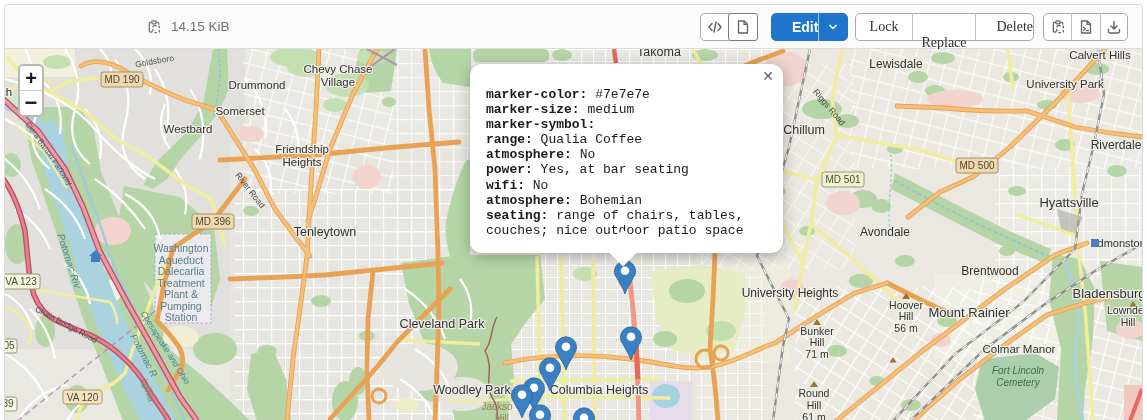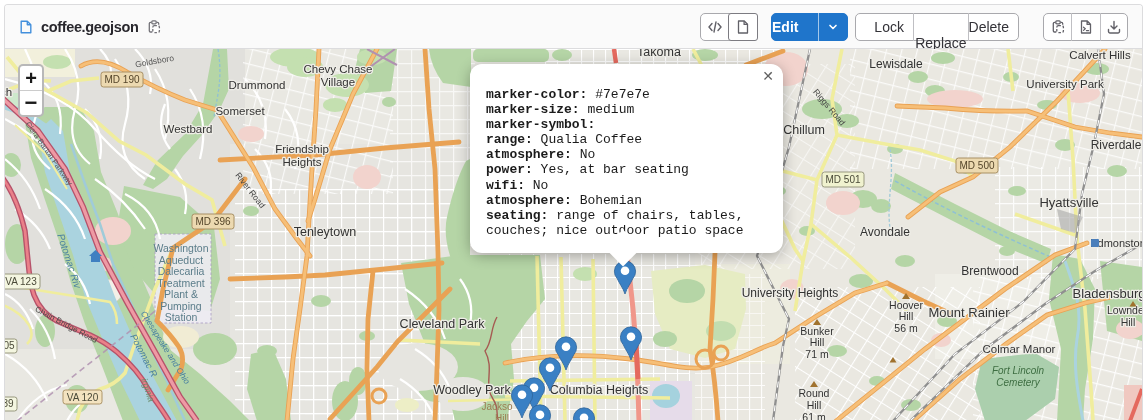--- a/index.html
+++ b/index.html
@@ -18,59 +18,53 @@
   #popup .x{position:absolute;right:9px;top:4px;font-size:14px;color:#5f5f5f;font-weight:400;}
   #ptail{position:absolute;left:605px;top:186px;width:26px;height:26px;background:#fff;transform:rotate(45deg);z-index:31;}
   #zoomctl{position:absolute;left:13px;top:15px;width:26px;height:53px;background:#fff;border:2px solid rgba(0,0,0,.28);border-radius:5px;z-index:20;box-sizing:border-box;}
   #zoomctl .zb{width:22px;height:24px;display:flex;align-items:center;justify-content:center;font-size:20px;font-weight:700;color:#1a1a1a;}
   #zoomctl .zb+.zb{border-top:1px solid #ccc;}
 </style>
 </head>
 <body>
 <div id="frame">
   <div id="hdr">
-    <div class="hl" id="fname">
-      <svg width="16" height="16" viewBox="0 0 16 16" style="margin-right:7px;">
-          <path fill="none" stroke="#428fdc" stroke-width="1.4" stroke-linejoin="round" d="M3.2 2.2 h6.1 l3.5 3.5 v8.1 h-9.6 z"></path>
-          <path fill="none" stroke="#428fdc" stroke-width="1.4" stroke-linejoin="round" d="M9.3 2.2 v3.5 h3.5"></path>
-        </svg>
-      coffee.geojson
-    </div>
     <div class="hl" style="left:141px;">
       <svg width="16" height="16" viewBox="0 0 16 16">
           <g fill="none" stroke="#737278" stroke-width="1.3">
             <path d="M10.8 3.4 h.7 a1.2 1.2 0 0 1 1.2 1.2 v1.2 M5.2 3.4 h-.7 a1.2 1.2 0 0 0 -1.2 1.2 v7.2 a1.2 1.2 0 0 0 1.2 1.2 h1.8"></path>
             <rect x="5.8" y="1.8" width="4.4" height="3" rx="1"></rect>
             <rect x="6.8" y="6.6" width="6.6" height="7" rx="1.6" stroke-dasharray="2.5 1.7" fill="#fff"></rect>
           </g>
         </svg>
     </div>
+    <div class="hl" id="fsize" style="left:166px;">14.15 KiB</div>
     <div class="btn seg" style="left:695px;width:58px;padding:0;">
       <div class="cell" style="width:28px;">
         <svg width="16" height="16" viewBox="0 0 16 16">
             <path fill="none" stroke="#626168" stroke-width="1.4" stroke-linecap="round" d="M5 4.5 2 8 l3 3.5 M11 4.5 14 8 l-3 3.5 M9 3 7 13"></path>
           </svg>
       </div>
       <div class="cell" style="width:28px;border:1px solid #7c7b81;border-radius:3px;margin:-1px;background:#fff;box-shadow:inset 0 0 0 1px #fff;">
         <svg width="16" height="16" viewBox="0 0 16 16">
             <path fill="none" stroke="#626168" stroke-width="1.3" stroke-linejoin="round" d="M3.5 2 h5.8 l3.2 3.2 v8.8 h-9 z"></path>
             <path fill="none" stroke="#626168" stroke-width="1.3" stroke-linejoin="round" d="M9.1 2 v3.4 h3.4"></path>
           </svg>
       </div>
     </div>
     <div class="btn" style="left:766px;width:77px;background:#1f75cb;border-color:#1f75cb;color:#fff;padding:0;">
-      <div style="width:47px;text-align:left;font-weight:600;">Edit</div>
+      <div style="width:47px;text-align:right;font-weight:600;">Edit</div>
       <div style="width:1px;height:28px;background:rgba(255,255,255,.6);"></div>
       <div style="width:28px;display:flex;align-items:center;justify-content:center;">
         <svg width="12" height="12" viewBox="0 0 16 16">
             <path fill="none" stroke="#fff" stroke-width="2.2" stroke-linecap="round" stroke-linejoin="round" d="M4 6 l4 4 4-4"></path>
           </svg>
       </div>
     </div>
-    <div class="btn" style="left:850px;width:164px;padding:9px;">
+    <div class="btn" style="left:850px;width:179px;padding:0;font-family:Liberation Serif, serif;">
       <div style="width:56px;text-align:center;">Lock</div>
       <div style="width:1px;height:28px;background:#bfbfc3;"></div>
       <div style="width:62px;text-align:center;margin-top:32px;">Replace</div>
       <div style="width:1px;height:28px;background:#bfbfc3;"></div>
       <div style="flex:1;text-align:right;">Delete</div>
     </div>
     <div class="btn" style="left:1038px;width:85px;padding:0;">
       <div style="width:28px;display:flex;justify-content:center;">
         <svg width="16" height="16" viewBox="0 0 16 16">
             <g fill="none" stroke="#626168" stroke-width="1.3">

